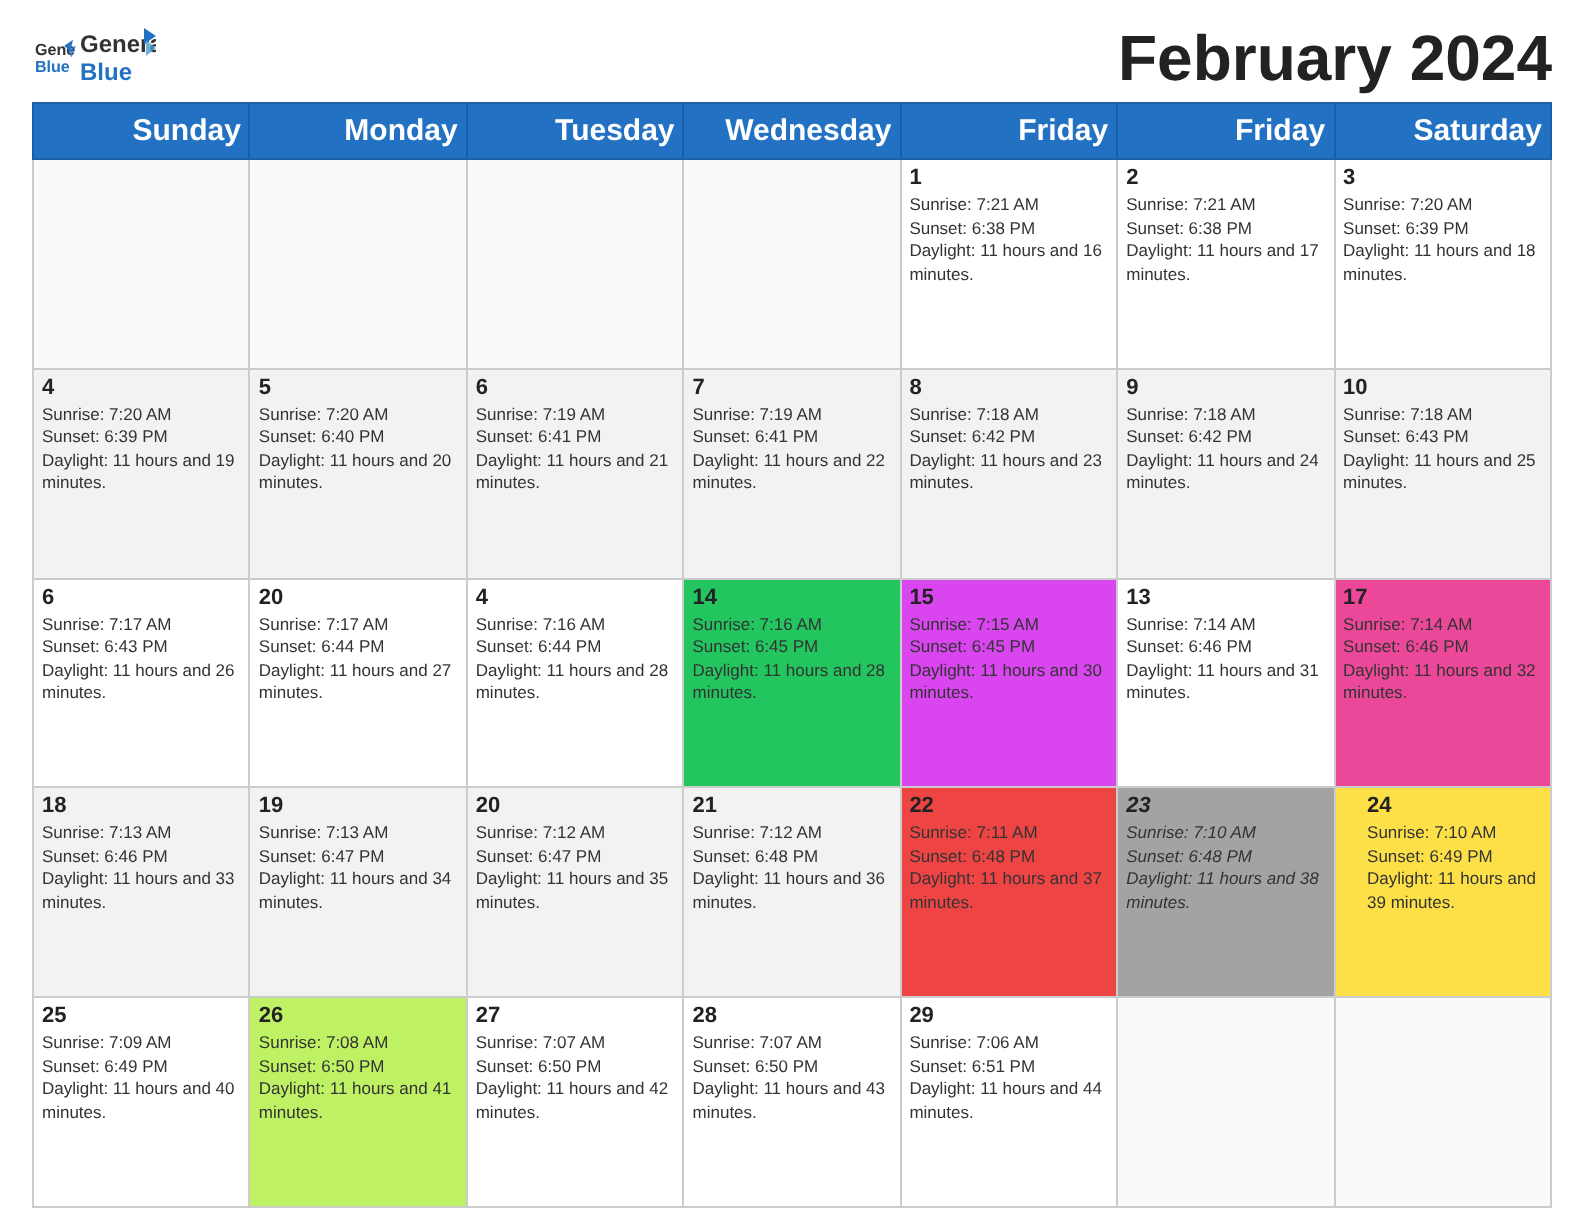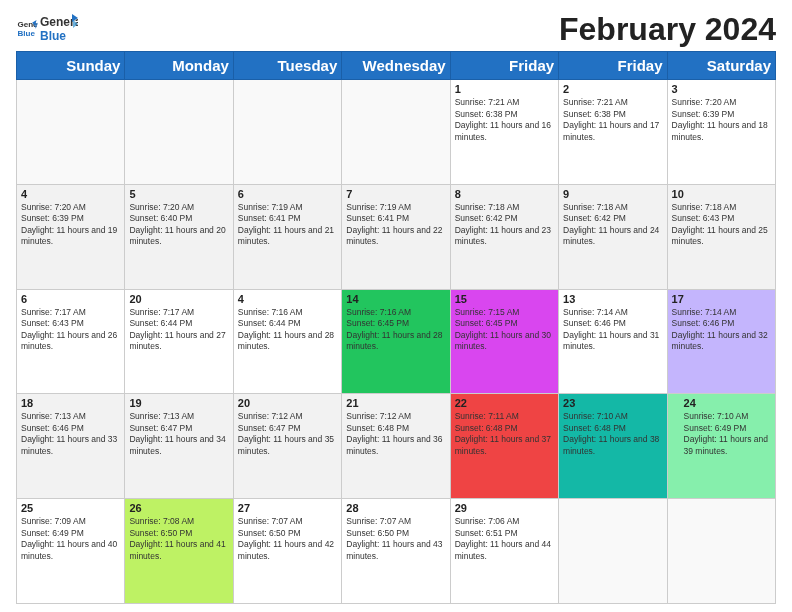--- a/index.html
+++ b/index.html
@@ -203,21 +203,21 @@
             <div class="day-info">Sunrise: 7:16 AM<br>Sunset: 6:45 PM<br>Daylight: 11 hours and 28 minutes.</div>
           </td>
           <td style="background: #d946ef;">
             <span class="day-number">15</span>
             <div class="day-info">Sunrise: 7:15 AM<br>Sunset: 6:45 PM<br>Daylight: 11 hours and 30 minutes.</div>
           </td>
           <td style="background: rgb(255, 255, 255);">
             <span class="day-number">13</span>
             <div class="day-info">Sunrise: 7:14 AM<br>Sunset: 6:46 PM<br>Daylight: 11 hours and 31 minutes.</div>
           </td>
-          <td style="background: #c4b5fd; margin-top: 43px;">
+          <td style="background: #ec4899; margin-top: 43px;">
             <span class="day-number">17</span>
             <div class="day-info">Sunrise: 7:14 AM<br>Sunset: 6:46 PM<br>Daylight: 11 hours and 32 minutes.</div>
           </td>
         </tr>
         <tr>
           <td style="background: rgb(242, 242, 242);">
             <span class="day-number">18</span>
             <div class="day-info">Sunrise: 7:13 AM<br>Sunset: 6:46 PM<br>Daylight: 11 hours and 33 minutes.</div>
           </td>
           <td style="background: rgb(242, 242, 242);">
@@ -229,25 +229,25 @@
             <div class="day-info">Sunrise: 7:12 AM<br>Sunset: 6:47 PM<br>Daylight: 11 hours and 35 minutes.</div>
           </td>
           <td style="background: rgb(242, 242, 242);">
             <span class="day-number">21</span>
             <div class="day-info">Sunrise: 7:12 AM<br>Sunset: 6:48 PM<br>Daylight: 11 hours and 36 minutes.</div>
           </td>
           <td style="background: #ef4444;">
             <span class="day-number">22</span>
             <div class="day-info">Sunrise: 7:11 AM<br>Sunset: 6:48 PM<br>Daylight: 11 hours and 37 minutes.</div>
           </td>
-          <td style="background: #14b8a6;">
+          <td style="background: #a3a3a3; font-style: italic;">
             <span class="day-number">23</span>
             <div class="day-info">Sunrise: 7:10 AM<br>Sunset: 6:48 PM<br>Daylight: 11 hours and 38 minutes.</div>
           </td>
-          <td style="background: #86efac; padding-left: 16px;">
+          <td style="background: #fde047; padding-left: 16px;">
             <span class="day-number">24</span>
             <div class="day-info">Sunrise: 7:10 AM<br>Sunset: 6:49 PM<br>Daylight: 11 hours and 39 minutes.</div>
           </td>
         </tr>
         <tr>
           <td style="background: rgb(255, 255, 255);">
             <span class="day-number">25</span>
             <div class="day-info">Sunrise: 7:09 AM<br>Sunset: 6:49 PM<br>Daylight: 11 hours and 40 minutes.</div>
           </td>
           <td style="background: #bef264;">

